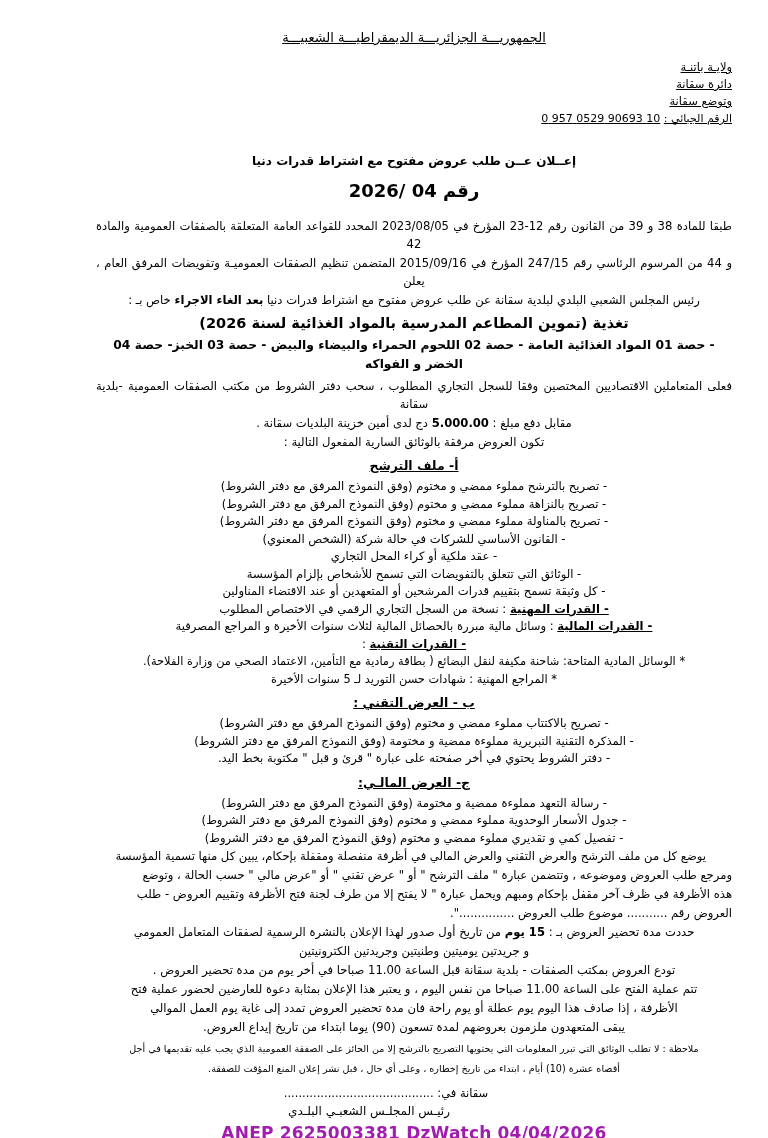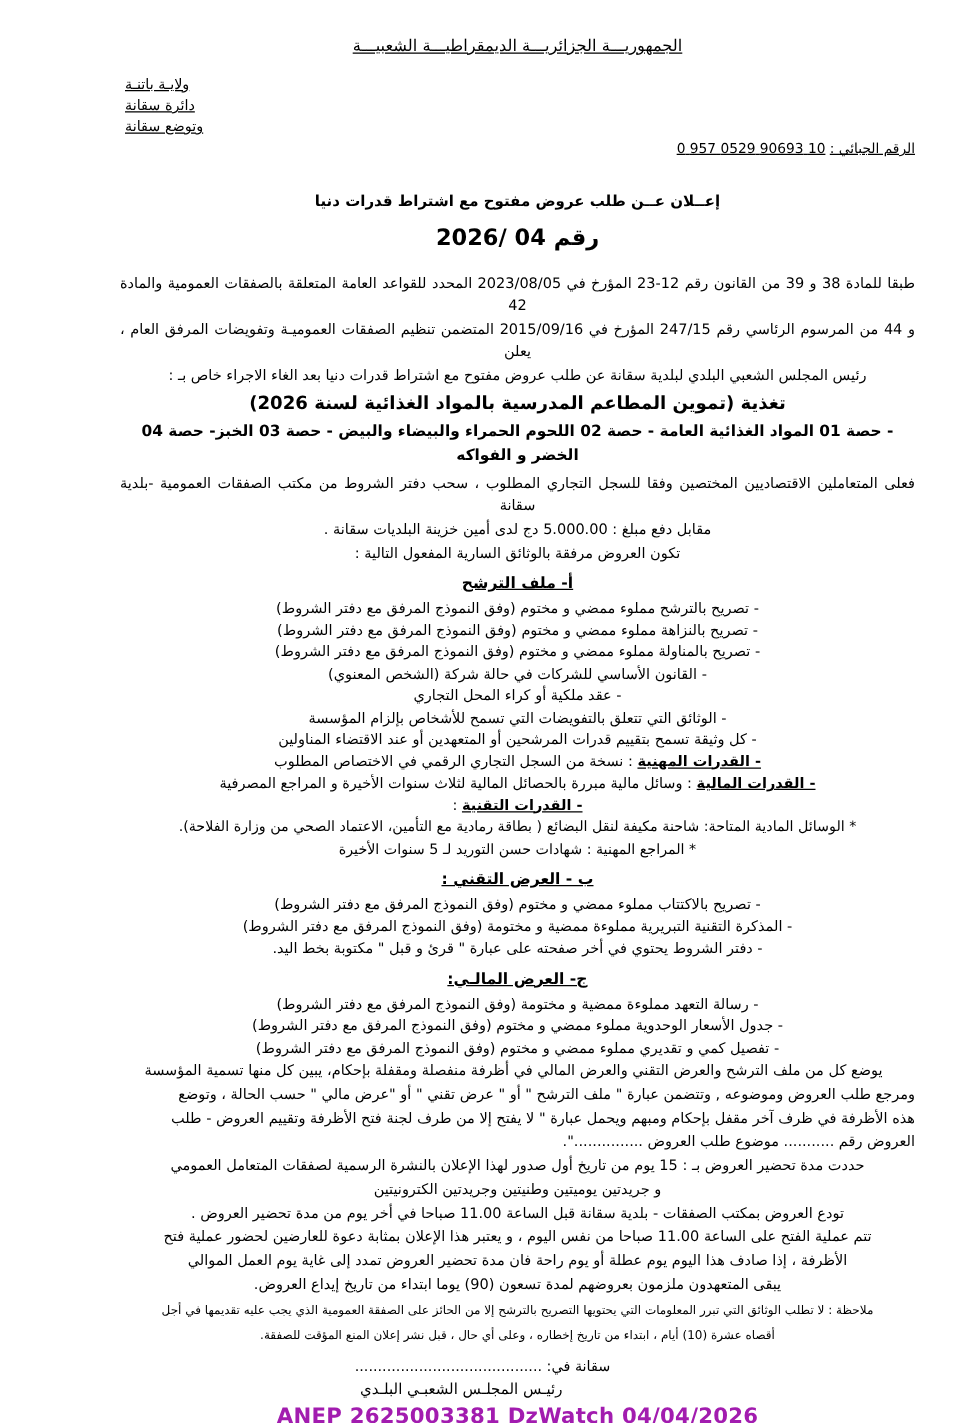--- a/index.html
+++ b/index.html
@@ -35,20 +35,21 @@
   .admin-block {
     text-align: left;
     margin: 0 0 6px 0;
     padding-left: 4px;
   }
   .admin-block .line {
     font-size: 11.5px;
     line-height: 16px;
     margin-bottom: 1px;
     display: block;
+    text-align: right;
   }
   .admin-block .line span {
     text-decoration: underline;
     letter-spacing: 1px;
   }
   .tax-line {
     text-align: right;
     font-size: 11px;
     line-height: 17px;
     margin-top: 0;
@@ -82,21 +83,21 @@
     text-align-last: center;
     margin: 0 0 1px 0;
   }
   .para-justify {
     font-size: 11.6px;
     line-height: 18px;
     text-align: justify;
     margin: 0 0 1px 0;
   }
   .para-justify.ind { text-indent: 26px; }
-  b, .b { font-weight: normal; }
+  b, .b { font-weight: bold; }
 
   .subject-line {
     text-align: center;
     font-weight: bold;
     font-size: 14.5px;
     line-height: 21px;
     margin: 4px 0 2px 0;
   }
   .lots-line {
     text-align: center;

